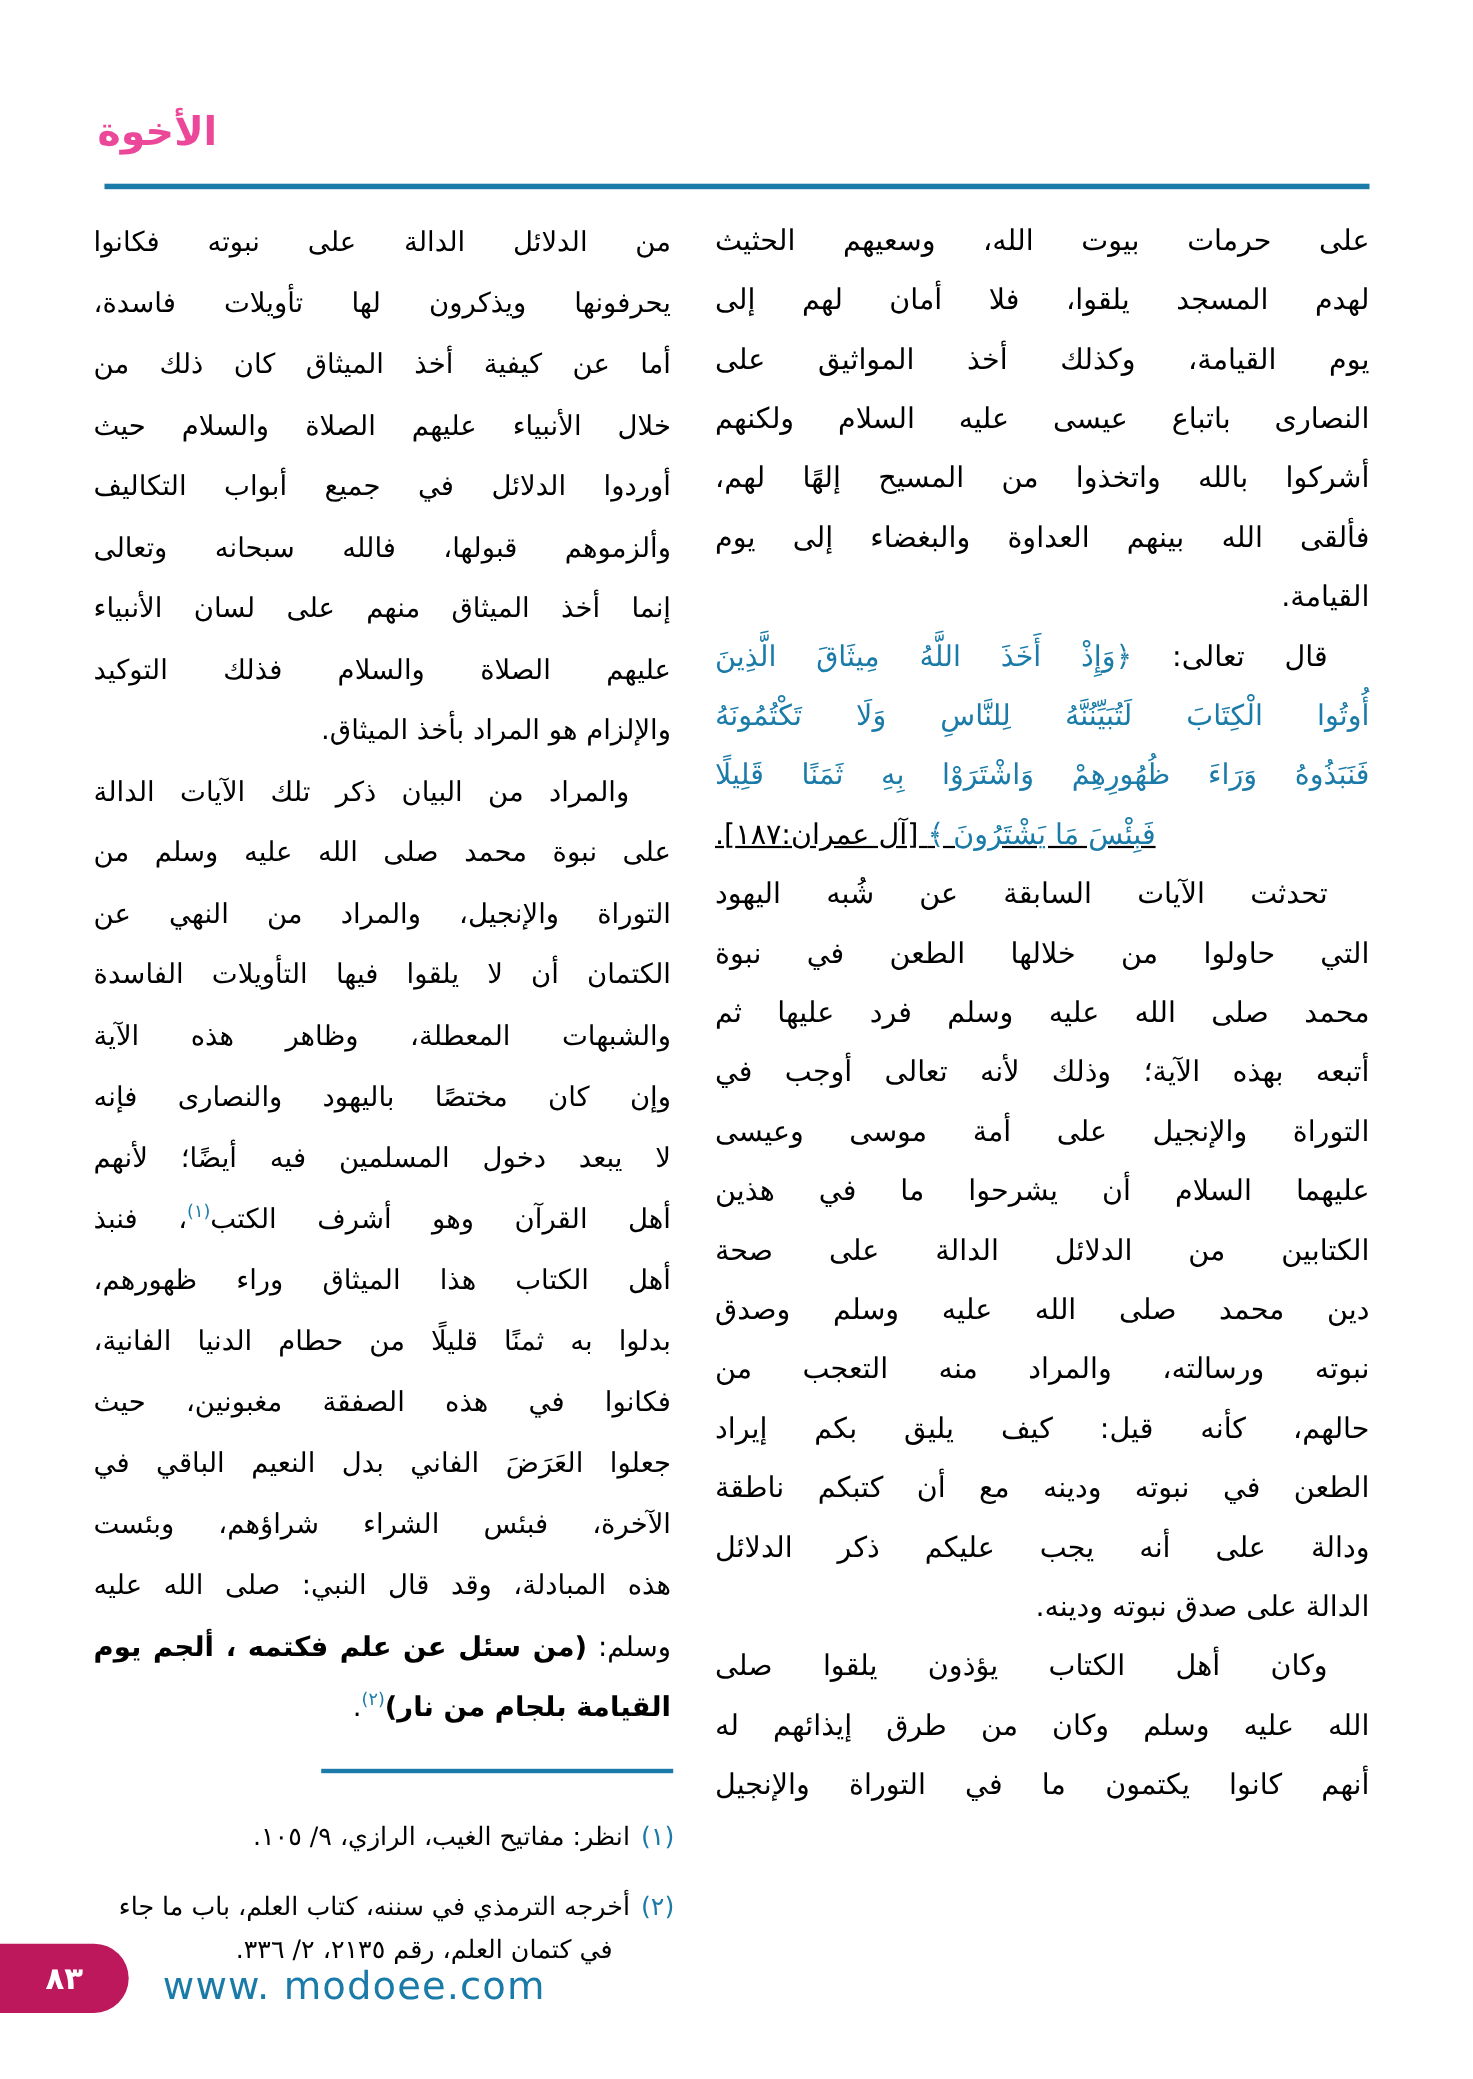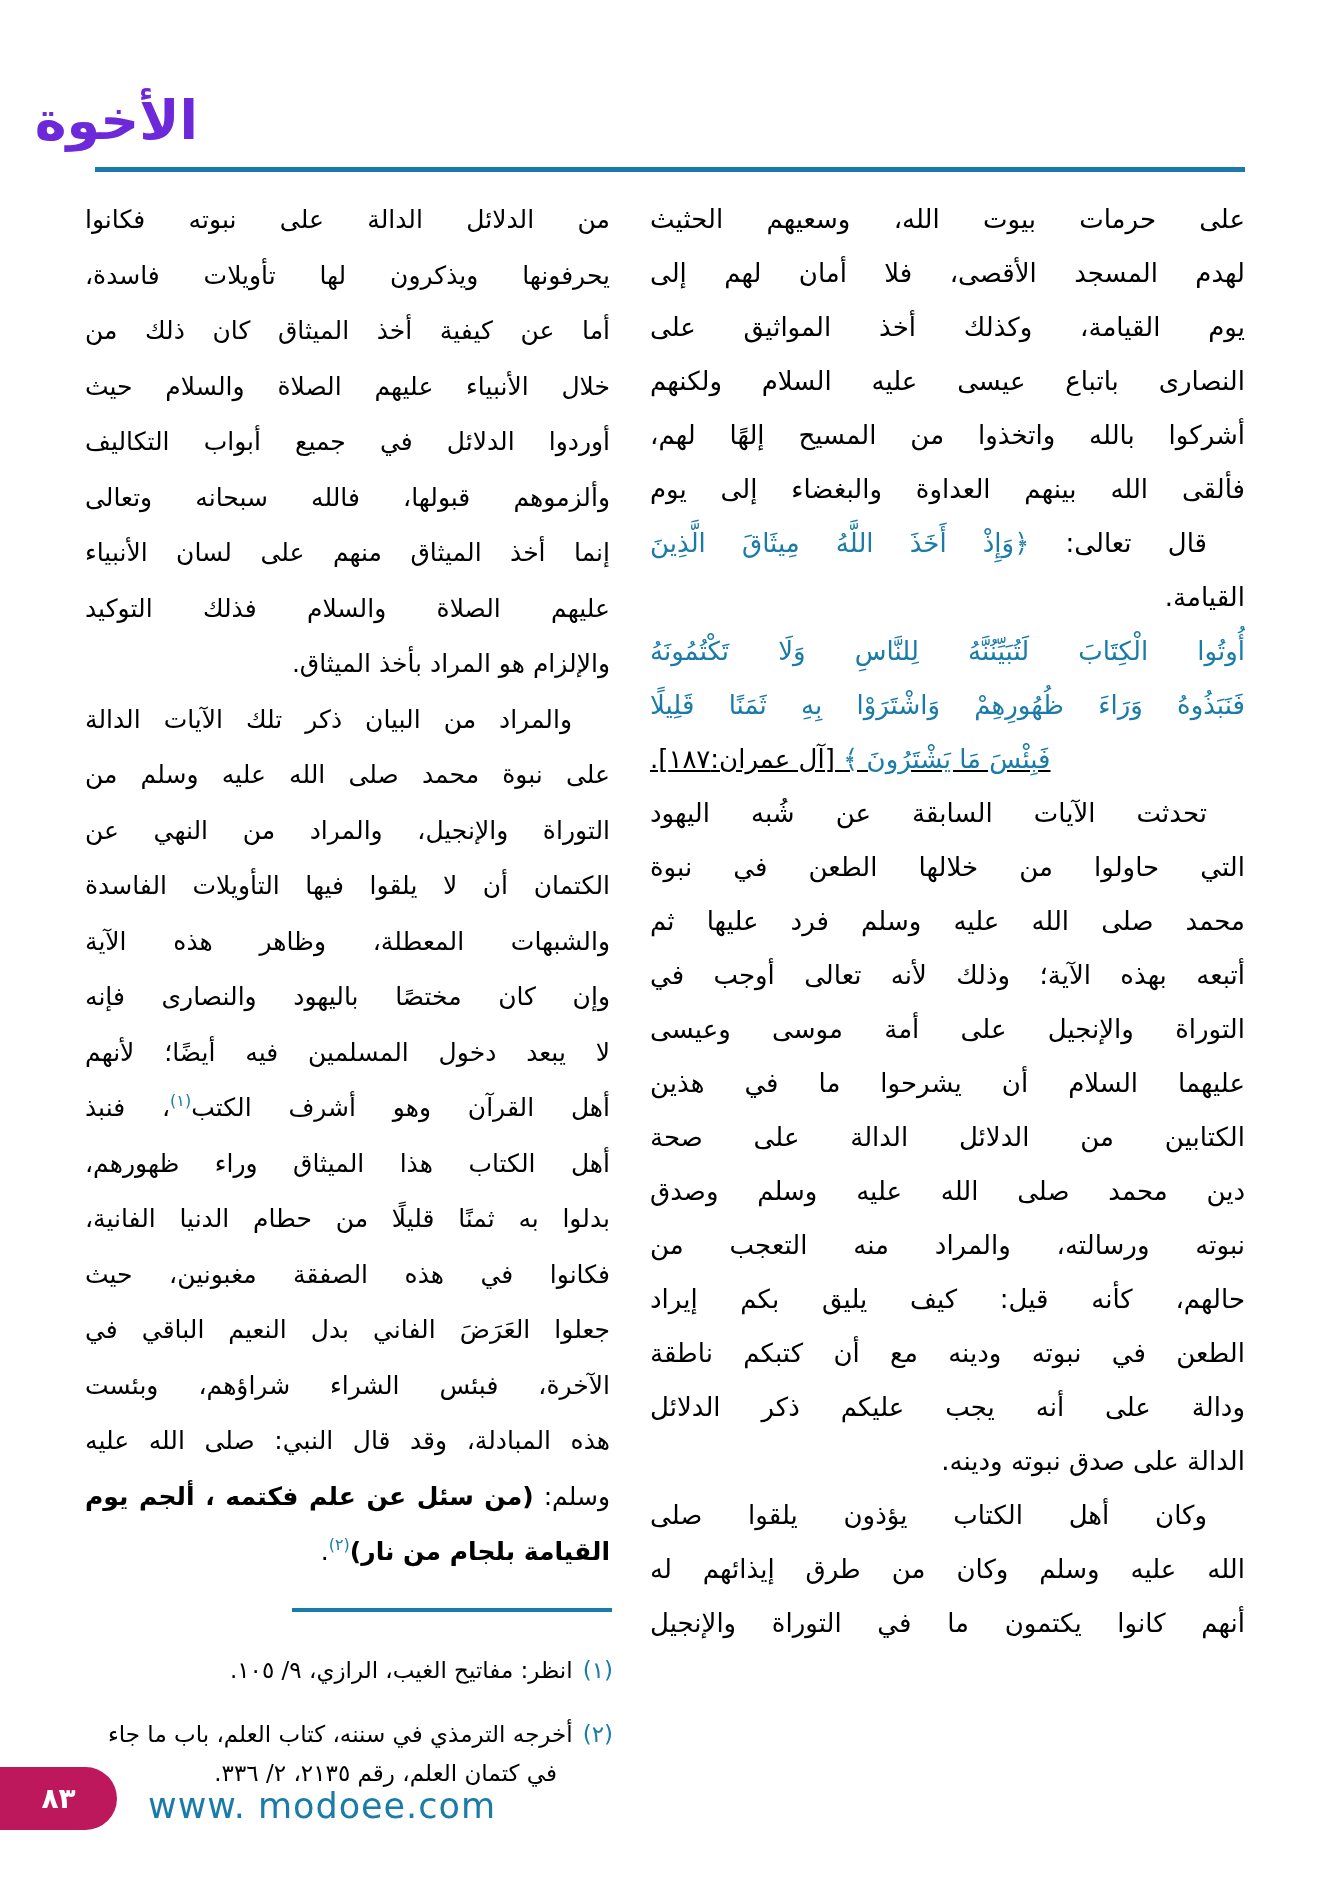--- a/index.html
+++ b/index.html
@@ -3,21 +3,21 @@
 <meta charset="utf-8">
 <style>
   html,body{margin:0;padding:0;background:#e8e8e8;}
   .page{
     position:relative;width:1339px;height:1890px;margin:0 auto;
     background:#ffffff;overflow:hidden;direction:rtl;
     font-family:"DejaVu Sans",sans-serif;color:#000;
   }
   .logo{
     position:absolute;left:88px;top:78px;width:110px;height:86px;
-    font-size:54px;font-weight:bold;color:#6d28d9;
+    font-size:36px;font-weight:bold;color:#ec4899;
     text-align:center;line-height:86px;
   }
   .rule{position:absolute;left:95px;top:167px;width:1150px;height:5px;background:#1a7ba8;}
   .col{position:absolute;top:192px;}
   .col-right{left:650px;width:595px;}
   .col-left{left:85px;width:525px;}
   .ln{
     height:54px;line-height:54px;font-size:26px;
     white-space:nowrap;overflow:hidden;
     text-align:justify;text-align-last:justify;
@@ -48,27 +48,27 @@
 </style>
 </head>
 <body>
 
 <div class="page">
   <div class="logo">الأخوة</div>
   <div class="rule"></div>
 
   <div class="col col-right" id="colRight">
       <div class="ln j"><span>على حرمات بيوت الله، وسعيهم الحثيث</span></div>
-      <div class="ln j"><span>لهدم المسجد الأقصى، فلا أمان لهم إلى</span></div>
+      <div class="ln j"><span>لهدم المسجد يلقوا، فلا أمان لهم إلى</span></div>
       <div class="ln j"><span>يوم القيامة، وكذلك أخذ المواثيق على</span></div>
       <div class="ln j"><span>النصارى باتباع عيسى عليه السلام ولكنهم</span></div>
       <div class="ln j"><span>أشركوا بالله واتخذوا من المسيح إلهًا لهم،</span></div>
       <div class="ln j"><span>فألقى الله بينهم العداوة والبغضاء إلى يوم</span></div>
+      <div class="ln r"><span>القيامة.</span></div>
       <div class="ln j ind"><span>قال تعالى: </span><span class="accent">﴿وَإِذْ أَخَذَ اللَّهُ مِيثَاقَ الَّذِينَ</span></div>
-      <div class="ln r"><span>القيامة.</span></div>
       <div class="ln j"><span class="accent">أُوتُوا الْكِتَابَ لَتُبَيِّنُنَّهُ لِلنَّاسِ وَلَا تَكْتُمُونَهُ</span></div>
       <div class="ln j"><span class="accent">فَنَبَذُوهُ وَرَاءَ ظُهُورِهِمْ وَاشْتَرَوْا بِهِ ثَمَنًا قَلِيلًا</span></div>
       <div class="ln l"><span class="accent">فَبِئْسَ مَا يَشْتَرُونَ ﴾</span><span> [آل عمران:١٨٧].</span></div>
       <div class="ln j ind"><span>تحدثت الآيات السابقة عن شُبه اليهود</span></div>
       <div class="ln j"><span>التي حاولوا من خلالها الطعن في نبوة</span></div>
       <div class="ln j"><span>محمد صلى الله عليه وسلم فرد عليها ثم</span></div>
       <div class="ln j"><span>أتبعه بهذه الآية؛ وذلك لأنه تعالى أوجب في</span></div>
       <div class="ln j"><span>التوراة والإنجيل على أمة موسى وعيسى</span></div>
       <div class="ln j"><span>عليهما السلام أن يشرحوا ما في هذين</span></div>
       <div class="ln j"><span>الكتابين من الدلائل الدالة على صحة</span></div>

